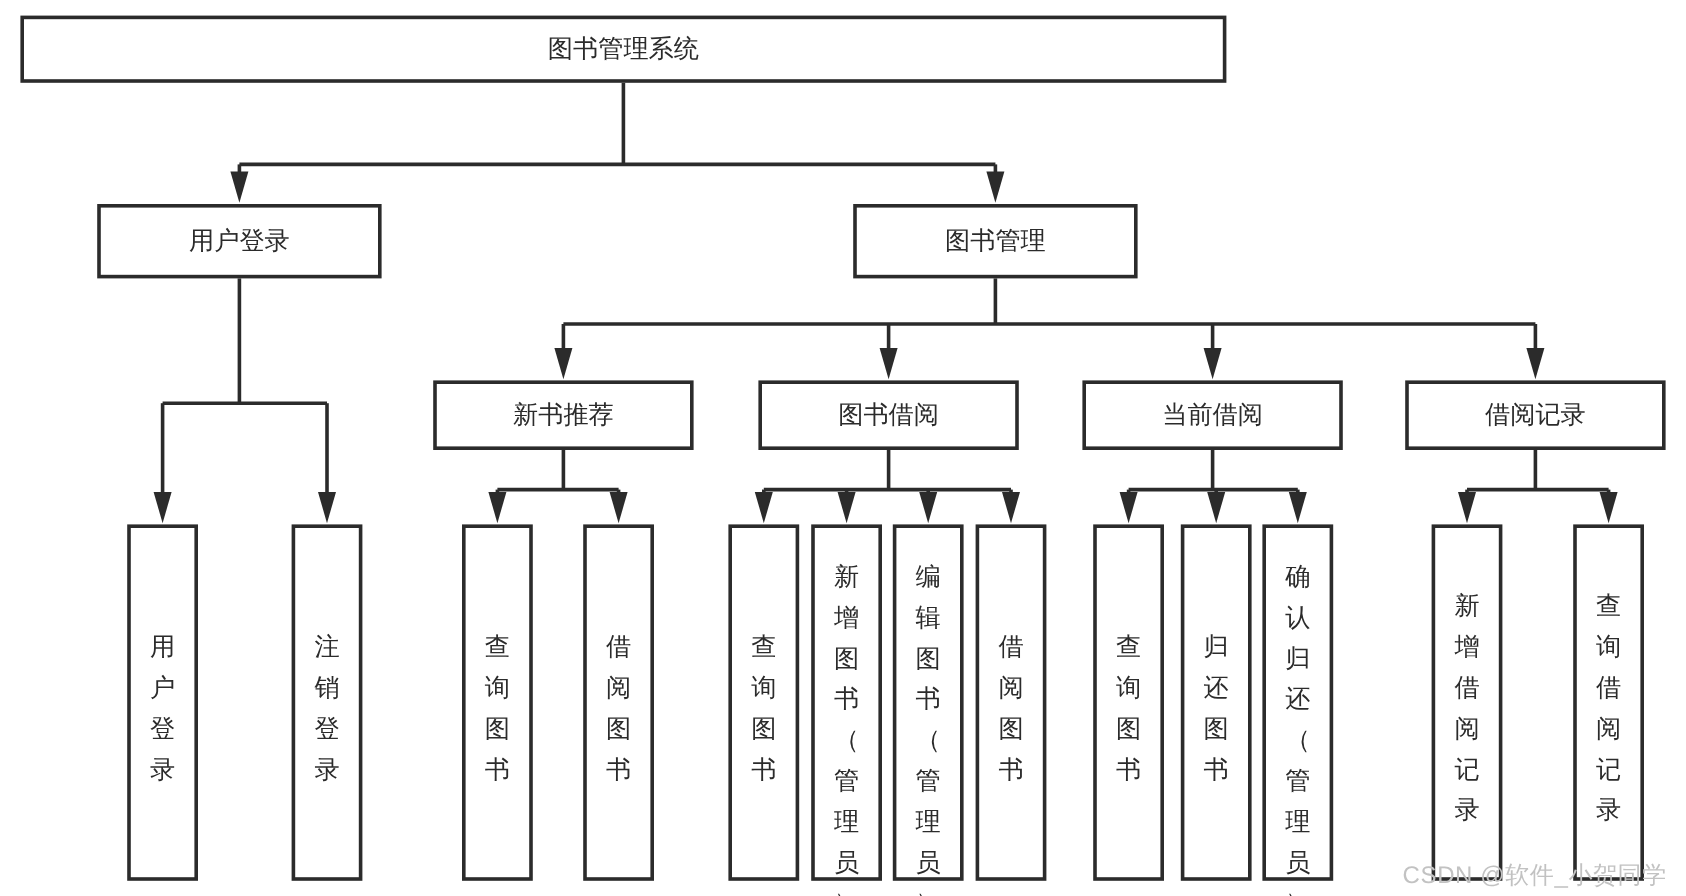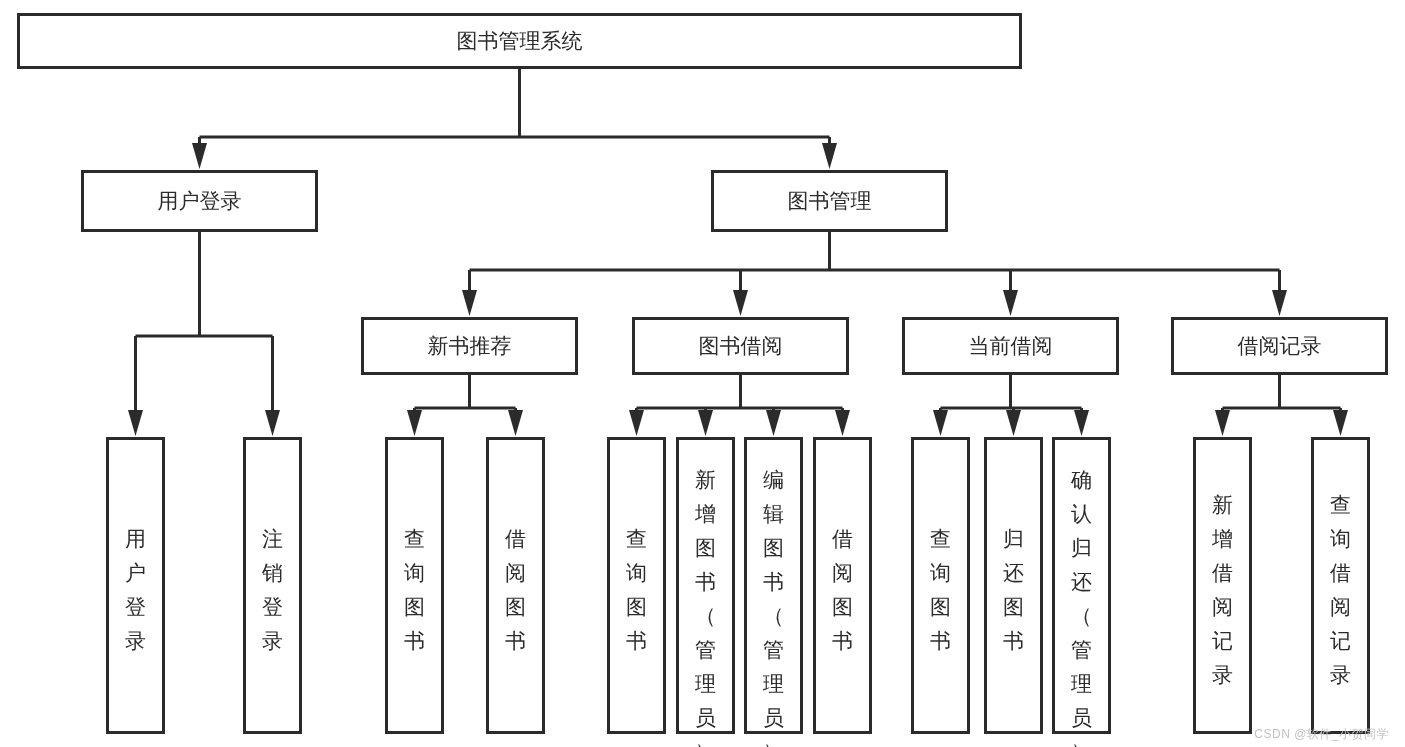--- a/index.html
+++ b/index.html
@@ -53,21 +53,21 @@
   }
   .arrow-head {
     fill: #2b2b2b;
     stroke: none;
   }
   .watermark {
     position: absolute;
     right: 16px;
     bottom: 4px;
     font-family: "Liberation Sans", "DejaVu Sans", sans-serif;
-    font-size: 12px;
+    font-size: 20px;
     color: #c2c2c2;
     white-space: nowrap;
     letter-spacing: 0.5px;
     user-select: none;
   }
 </style>
 </head>
 <body>
 
 <div id="diagram-root">

